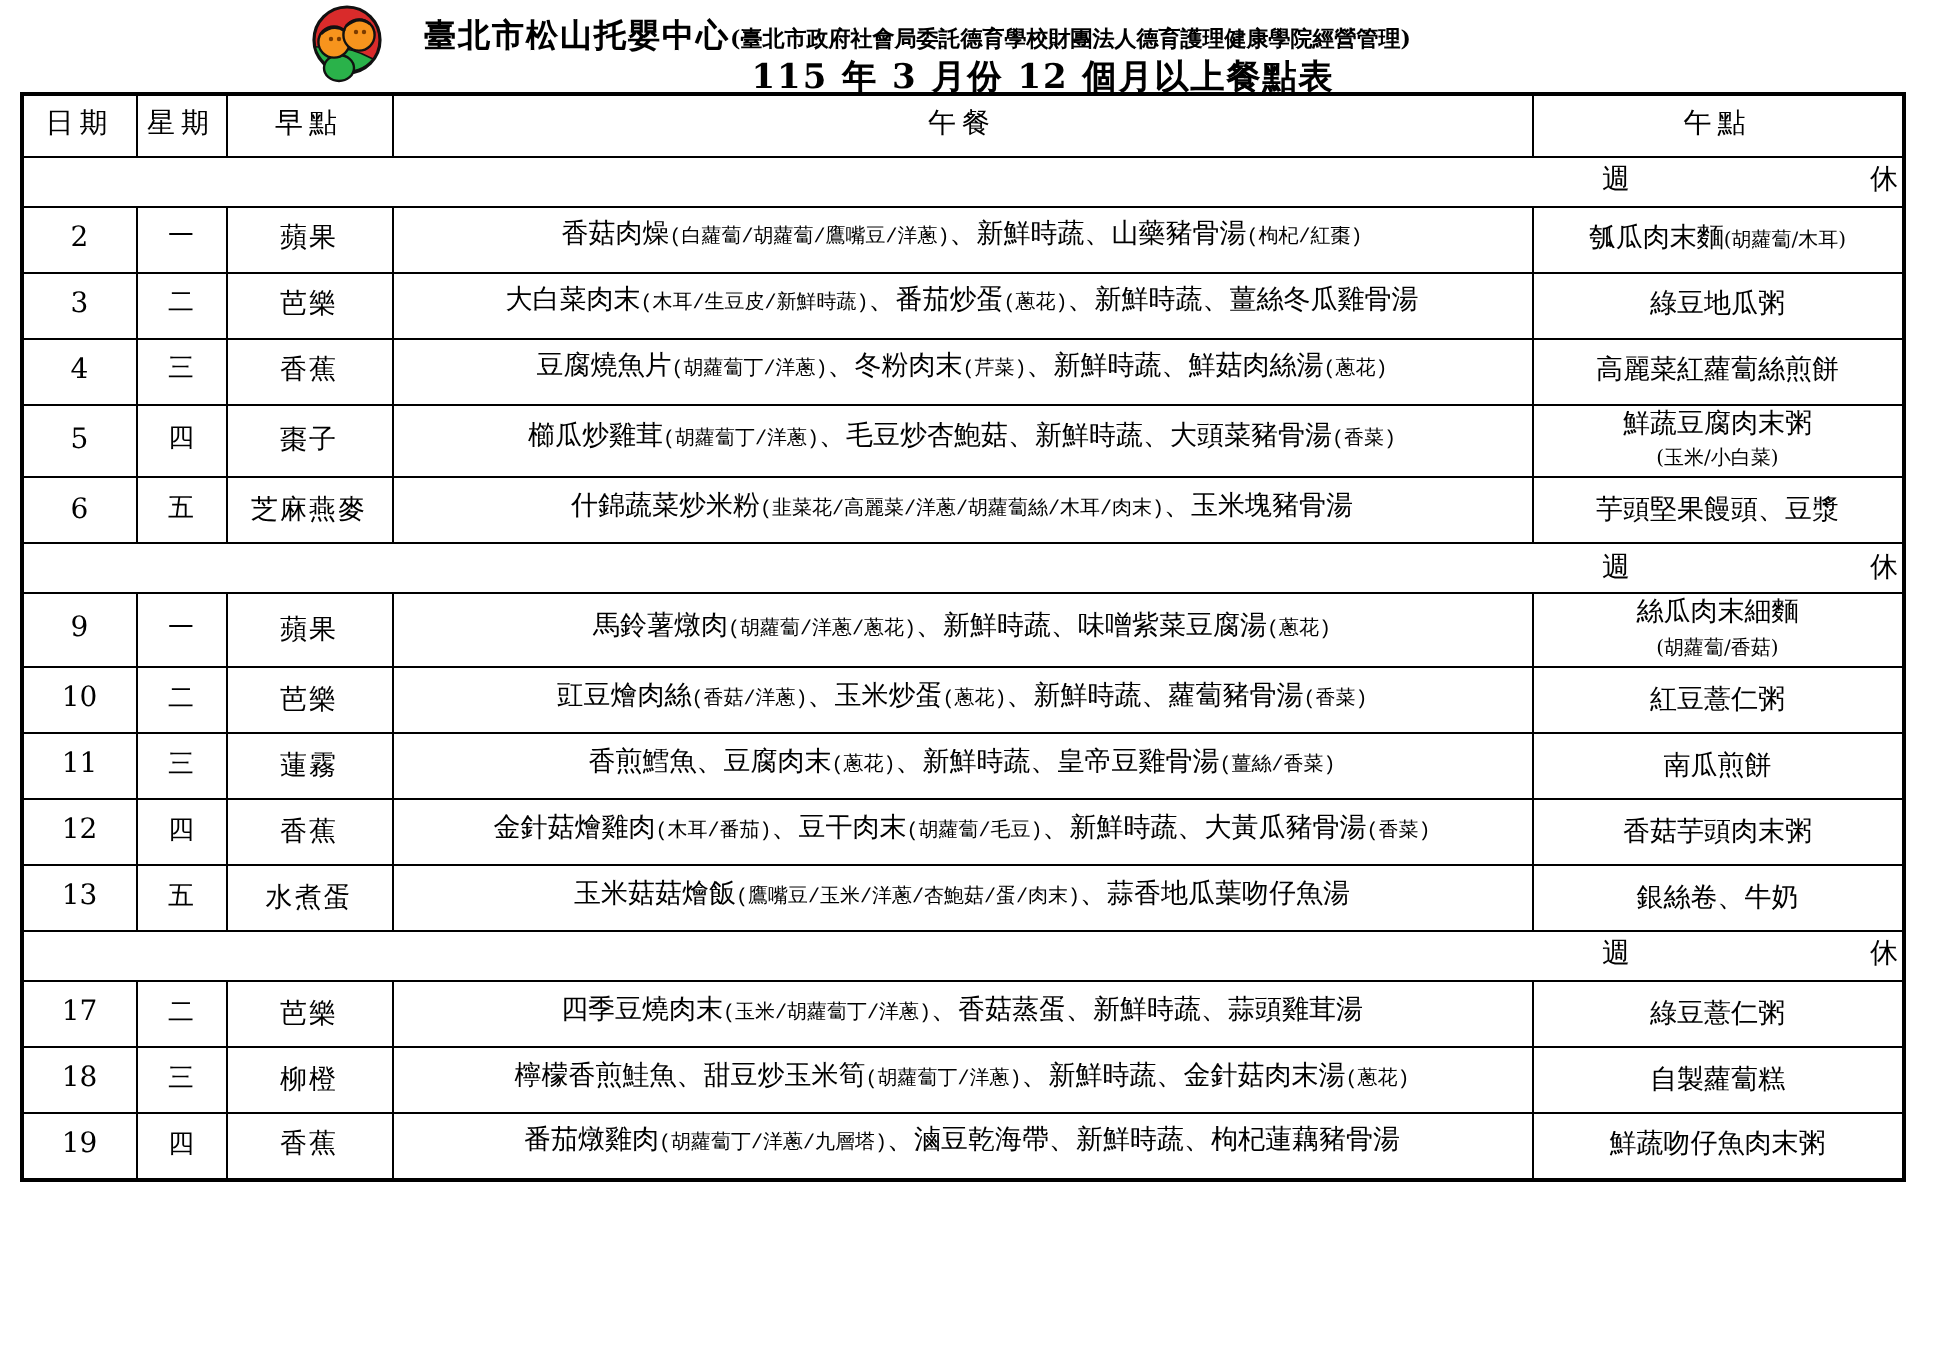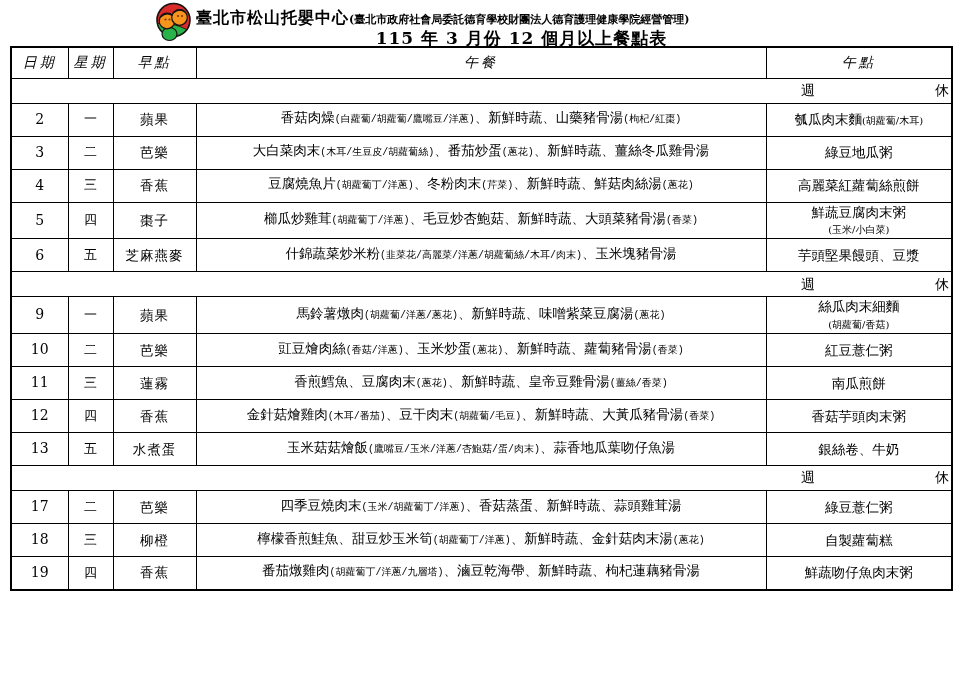--- a/index.html
+++ b/index.html
@@ -10,21 +10,21 @@
     color: #000;
     font-family: "DejaVu Serif", "Liberation Serif", serif;
     overflow: hidden;
   }
   .header { position: relative; height: 46px; }
   .logo {
     position: absolute; left: 155px; top: 2px;
     width: 38px; height: 40px;
   }
   .org-line {
-    position: absolute; left: 196px; top: 8px;
+    position: absolute; left: 212px; top: 8px;
     white-space: nowrap;
   }
   .org-name { font-size: 16px; font-weight: 600; letter-spacing: 1px; }
   .org-subtitle { font-size: 11px; font-weight: 600; }
   .title-line {
     position: absolute; top: 27px; left: 0; width: 100%;
     text-align: center; padding-left: 72px;
     font-size: 17px; font-weight: 700; letter-spacing: 1px;
   }
   table.menu {
@@ -35,21 +35,21 @@
     border: 2px solid #000;
   }
   .menu td, .menu th {
     border: 1px solid #000;
     text-align: center;
     vertical-align: middle;
     padding: 1px 2px;
     font-weight: normal;
     line-height: 1.25;
   }
-  tr.head-row { height: 31px; font-style: italic; }
+  tr.head-row { height: 31px; }
   tr.head-row th { font-size: 14px; letter-spacing: 3px; }
   tr.break-row { height: 25px; }
   tr.break-row td { font-size: 14px; text-align: right; }
   tr.break-row .wb-first { margin-right: 120px; }
   tr.day-row { height: 33px; }
   td.date-cell { font-size: 14px; font-family: "DejaVu Serif", serif; }
   td.weekday-cell { font-size: 13px; }
   td.breakfast-cell { font-size: 13.5px; letter-spacing: 1px; }
   td.lunch-cell { font-size: 13.5px; font-family: Liberation Mono, monospace; }
   td.snack-cell { font-size: 13.5px; }
@@ -103,21 +103,21 @@
         <td class="date-cell">2</td>
         <td class="weekday-cell">一</td>
         <td class="breakfast-cell">蘋果</td>
         <td class="lunch-cell">香菇肉燥<span class="ing">(白蘿蔔/胡蘿蔔/鷹嘴豆/洋蔥)</span>、新鮮時蔬、山藥豬骨湯<span class="ing">(枸杞/紅棗)</span></td>
         <td class="snack-cell">瓠瓜肉末麵<span class="ing">(胡蘿蔔/木耳)</span></td>
       </tr>
       <tr class="day-row">
         <td class="date-cell">3</td>
         <td class="weekday-cell">二</td>
         <td class="breakfast-cell">芭樂</td>
-        <td class="lunch-cell">大白菜肉末<span class="ing">(木耳/生豆皮/胡蘿蔔絲)</span>、番茄炒蛋<span class="ing">(蔥花)</span>、新鮮時蔬、薑絲冬瓜雞骨湯</td>
+        <td class="lunch-cell">大白菜肉末<span class="ing">(木耳/生豆皮/新鮮時蔬)</span>、番茄炒蛋<span class="ing">(蔥花)</span>、新鮮時蔬、薑絲冬瓜雞骨湯</td>
         <td class="snack-cell">綠豆地瓜粥</td>
       </tr>
       <tr class="day-row">
         <td class="date-cell">4</td>
         <td class="weekday-cell">三</td>
         <td class="breakfast-cell">香蕉</td>
         <td class="lunch-cell">豆腐燒魚片<span class="ing">(胡蘿蔔丁/洋蔥)</span>、冬粉肉末<span class="ing">(芹菜)</span>、新鮮時蔬、鮮菇肉絲湯<span class="ing">(蔥花)</span></td>
         <td class="snack-cell">高麗菜紅蘿蔔絲煎餅</td>
       </tr>
       <tr class="day-row">

